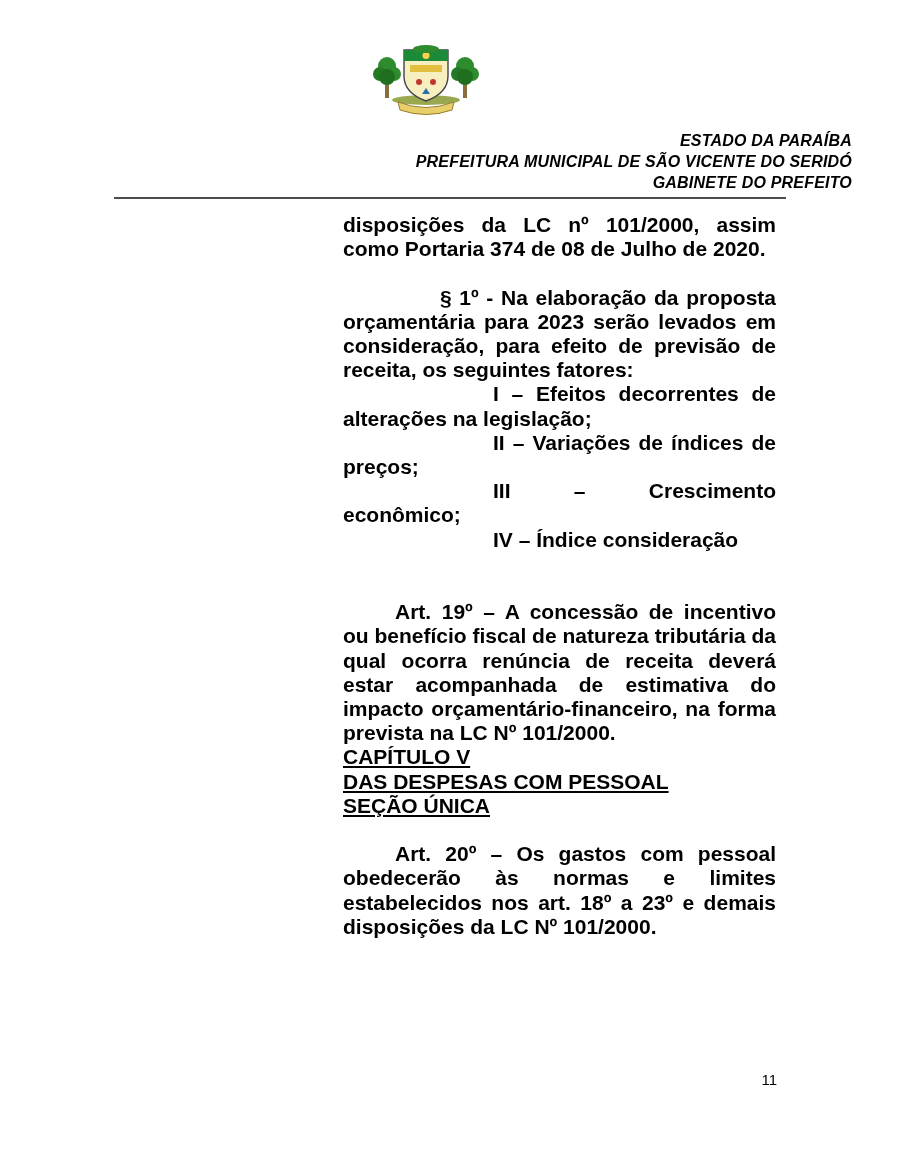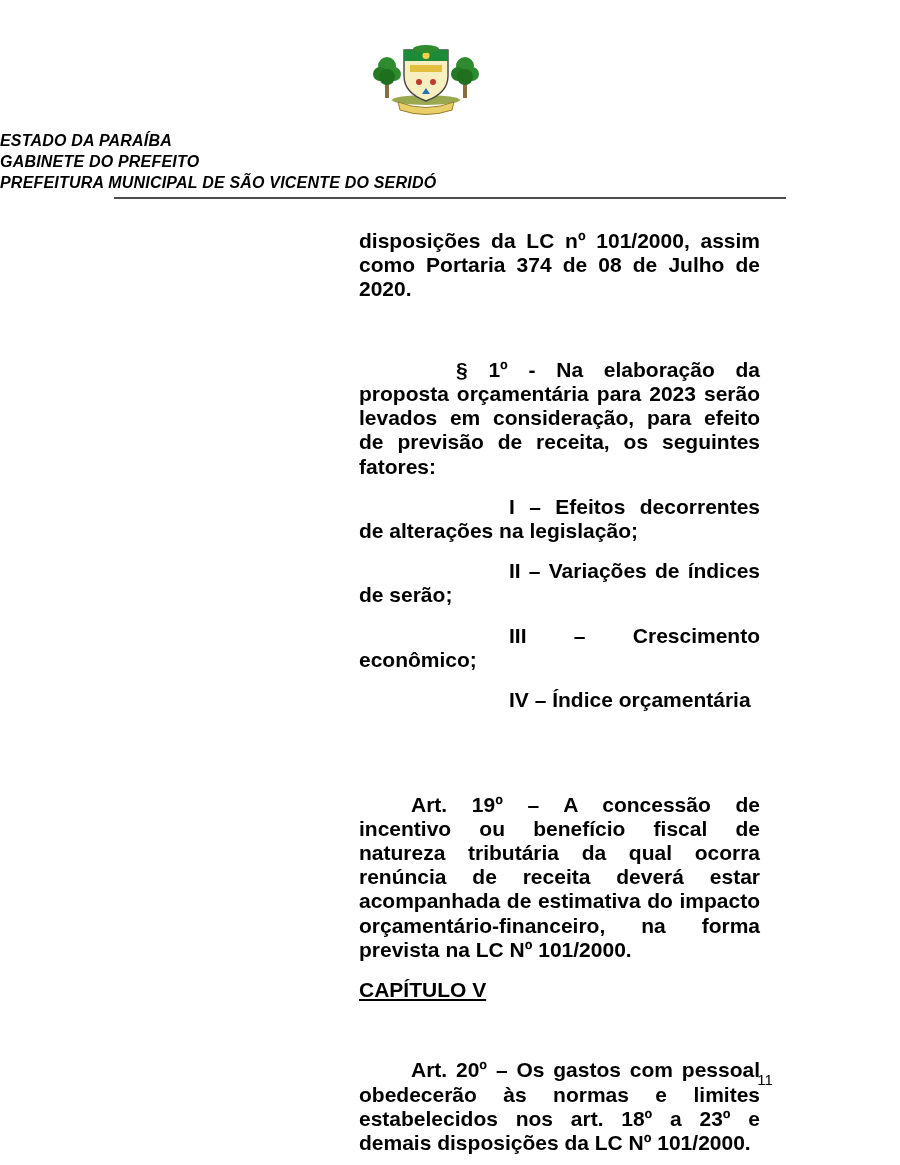--- a/index.html
+++ b/index.html
@@ -9,21 +9,21 @@
     position: relative;
     overflow: hidden;
     font-family: "Liberation Sans", sans-serif;
     color: #000;
   }
   
   .header {
     position: absolute;
     top: 44px; left: 0;
     width: 852px;
-    text-align: left;
+    text-align: right;
   }
   .crest { display: block; margin: 0 auto 6px auto; }
   .hline {
     font-weight: bold;
     font-style: italic;
     font-size: 16px;
     line-height: 21px;
     letter-spacing: 0.2px;
   }
   .rule {
@@ -34,38 +34,38 @@
   }
   
   .body-col {
     position: absolute;
     left: 343px; top: 213px;
     width: 433px;
     font-size: 21px;
     line-height: 24.2px;
     font-weight: bold;
   }
-  .body-col p { margin: 16px; text-align: justify; }
+  .body-col p { margin: 0; text-align: justify; }
   .blank { height: 24.2px; }
   .p-par  { text-indent: 97px; }
   .p-item { text-indent: 150px; }
   .p-last-justify { text-align-last: justify; }
   .p-art  { text-indent: 52px; }
   .center-head {
     text-align: right;
     text-decoration: underline;
     text-indent: 0;
   }
   .it { }
   
   .page-num {
     position: absolute;
     left: 753px; top: 1071px;
     width: 24px;
-    text-align: center;
+    text-align: right;
     font-size: 15px;
     font-weight: normal;
   }
 </style>
 </head>
 <body>
 
 <div class="header">
   <svg class="crest" width="106" height="80" viewBox="0 0 106 80" xmlns="http://www.w3.org/2000/svg">
 
@@ -93,46 +93,48 @@
     <rect x="37" y="21" width="32" height="7" fill="#e3bf3f"></rect>
     <circle cx="46" cy="38" r="3" fill="#c0392b"></circle>
     <circle cx="60" cy="38" r="3" fill="#c0392b"></circle>
     <path d="M53 44 l4 6 h-8 z" fill="#2e6fb0"></path>
 
     <ellipse cx="53" cy="5" rx="13" ry="4" fill="#2e8b2e"></ellipse>
 
     <path d="M25 58 q28 11 56 0 l-2 8 q-26 9 -52 0 z" fill="#e8cf6a" stroke="#9a7d2e" stroke-width="1"></path>
   </svg>
   <div class="hline">ESTADO DA PARAÍBA</div>
+  <div class="hline">PREFEITURA MUNICIPAL DE SÃO VICENTE DO SERIDÓ</div>
   <div class="hline">GABINETE DO PREFEITO</div>
-  <div class="hline">PREFEITURA MUNICIPAL DE SÃO VICENTE DO SERIDÓ</div>
 </div>
 <div class="rule"></div>
 
 <div class="body-col">
 
   <p>disposições da LC nº 101/2000, assim como Portaria 374 de 08 de Julho de 2020.</p>
 
   <div class="blank"></div>
 
   <p class="p-par">§ 1º - Na elaboração da proposta orçamentária para 2023 serão levados em consideração, para efeito de previsão de receita, os seguintes fatores:</p>
 
   <p class="p-item">I – Efeitos decorrentes de alterações na legislação;</p>
-  <p class="p-item">II – Variações de índices de serão;</p>
+  <p class="p-item">II – Variações de índices de preços;</p>
   <p class="p-item p-last-justify"><span>III – Crescimento</span><br><span>econômico;</span></p>
-  <p class="p-item">IV – Índice orçamentária</p>
+  <p class="p-item">IV – Índice consideração</p>
 
   <div class="blank"></div>
 
 
   <div class="blank"></div>
 
   <p class="p-art"><span class="it">Art. 19º</span><span> – A concessão de incentivo ou benefício fiscal de natureza tributária da qual ocorra renúncia de receita deverá estar acompanhada de estimativa do impacto orçamentário-financeiro, na forma prevista na LC Nº 101/2000.</span></p>
 
   <p class="center-head">CAPÍTULO V</p>
+  <p class="center-head">DAS DESPESAS COM PESSOAL</p>
+  <p class="center-head">SEÇÃO ÚNICA</p>
 
   <div class="blank"></div>
 
   <p class="p-art"><span class="it">Art. 20º</span><span> – Os gastos com pessoal obedecerão às normas e limites estabelecidos nos art. 18º a 23º e demais disposições da LC Nº 101/2000.</span></p>
 
 </div>
 
 <div class="page-num">11</div>
 
 </body></html>

